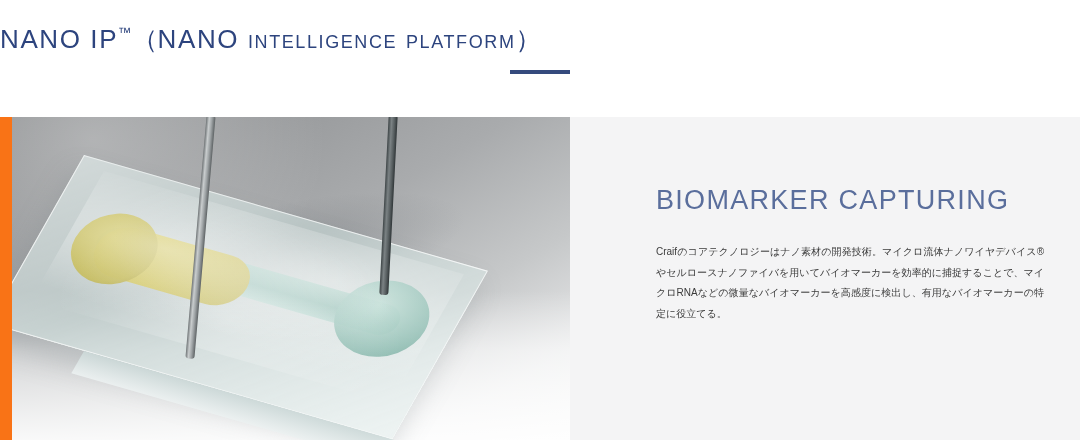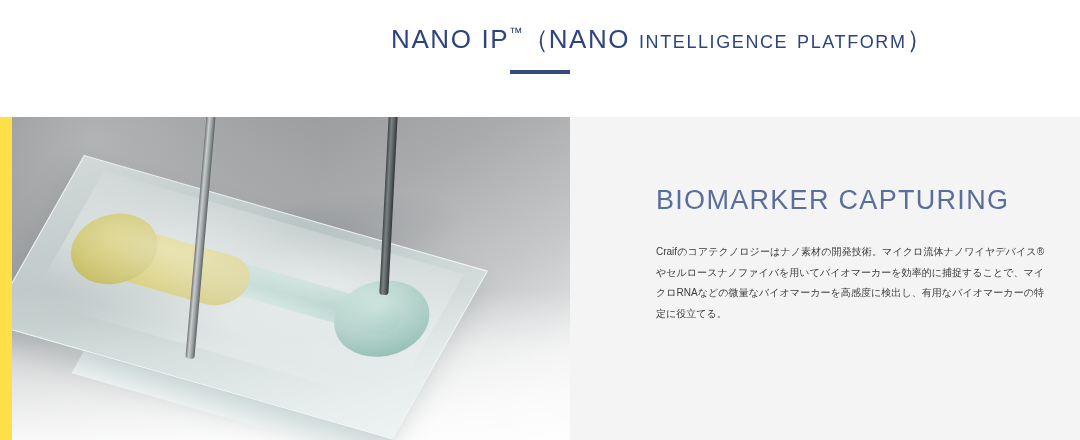--- a/index.html
+++ b/index.html
@@ -8,21 +8,21 @@
     background:#ffffff;
     font-family:"Liberation Sans","DejaVu Sans",sans-serif;
     overflow:hidden;
   }
   .page { position:relative; width:1080px; height:440px; background:#fff; }
 
   
   .title-block { position:absolute; left:0; top:0; width:1080px; height:117px; background:#fff; }
   .page-title {
     position:absolute; left:0; top:22px; width:932px;
-    text-align:right;
+    text-align:left;
     font-size:26px;
     font-weight:400;
     letter-spacing:1.6px;
     color:#2d447e;
     white-space:nowrap;
     font-variant:small-caps;
   }
   .page-title .caps-word { font-variant:normal; }
   .page-title .sc { font-variant:small-caps; text-transform:lowercase; }
   .page-title .sc::first-letter { text-transform:uppercase; }
@@ -30,21 +30,21 @@
   .paren { font-size:0.98em; letter-spacing:0; }
 
   .title-rule {
     position:absolute; left:50%; top:70px;
     transform:translateX(-50%);
     width:60px; height:4px;
     background:#354a7d;
   }
 
   
-  .content { position:absolute; left:0; top:117px; width:1080px; height:323px; background:#fde047; }
+  .content { position:absolute; left:0; top:117px; width:1080px; height:323px; background:#f97316; }
 
   
   .media {
     position:absolute; left:12px; top:0px;
     width:558px; height:323px;
     overflow:hidden;
     background:linear-gradient(150deg,#8b8d8f 0%,#97999b 22%,#a9abad 45%,#c6c8c9 68%,#e6e7e8 86%,#f3f3f3 100%);
   }
   .media .soft-light {
     position:absolute; left:-10%; top:-20%; width:70%; height:90%;

